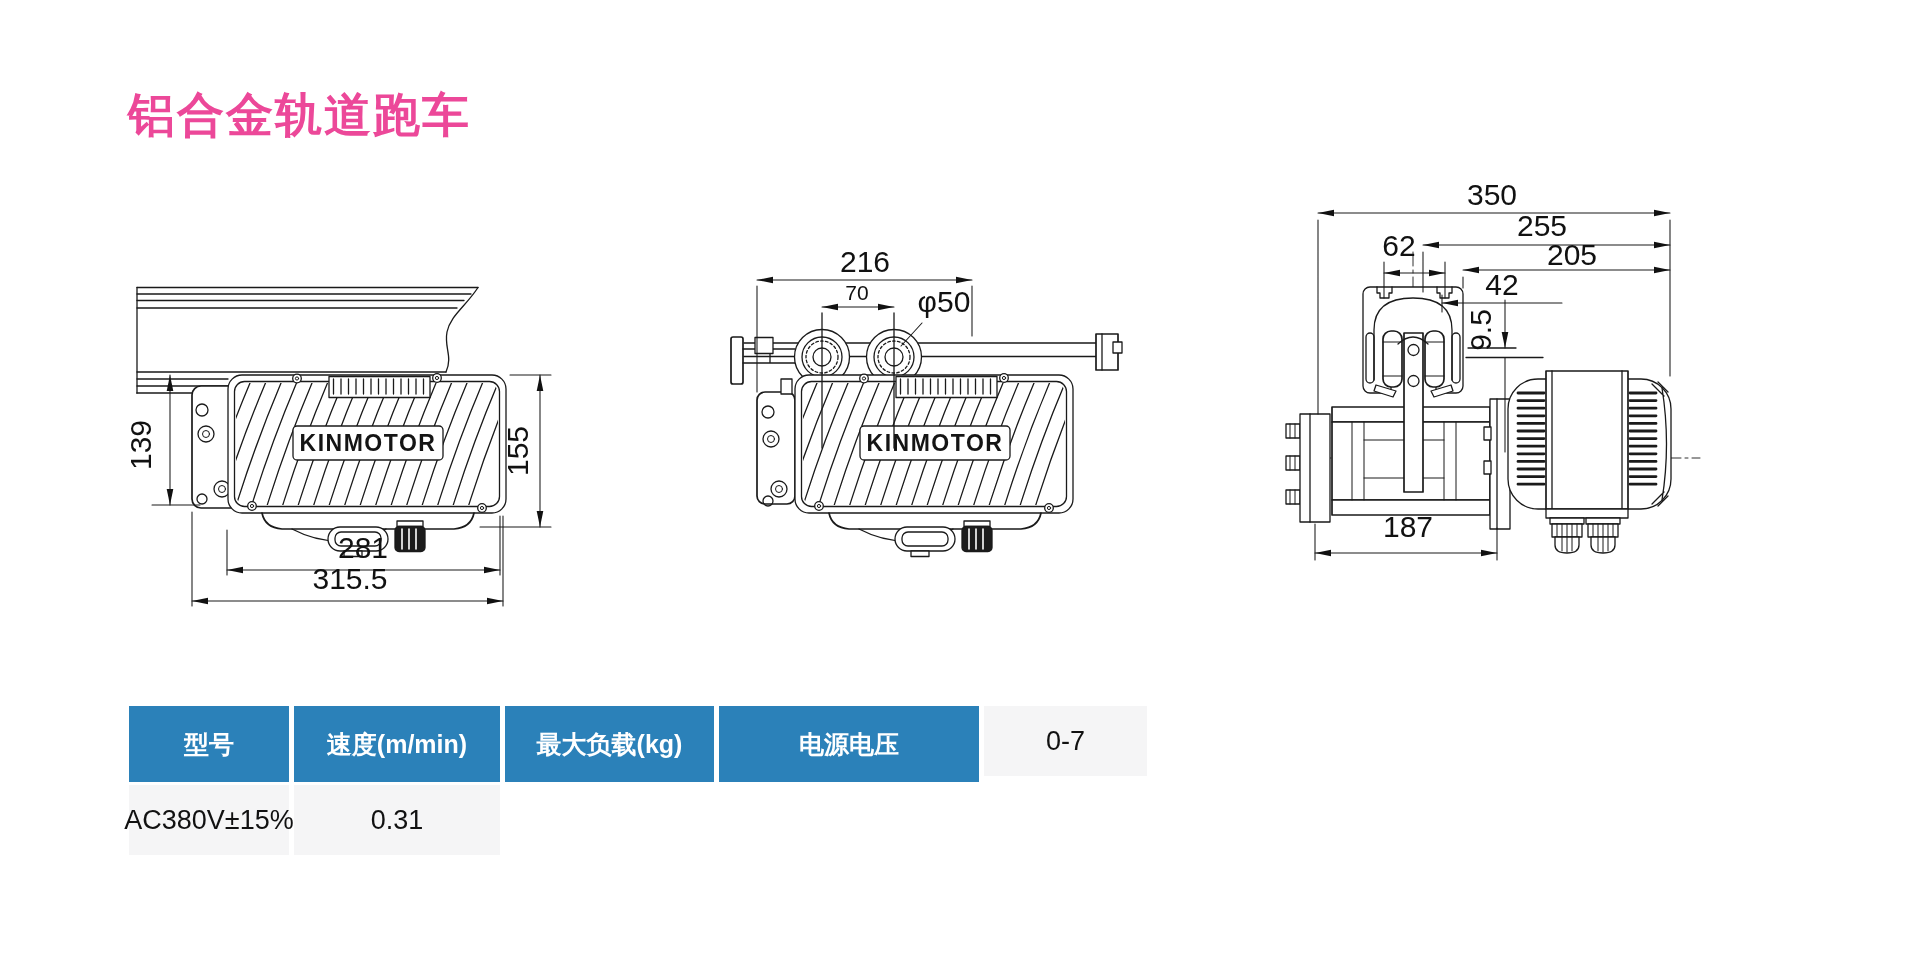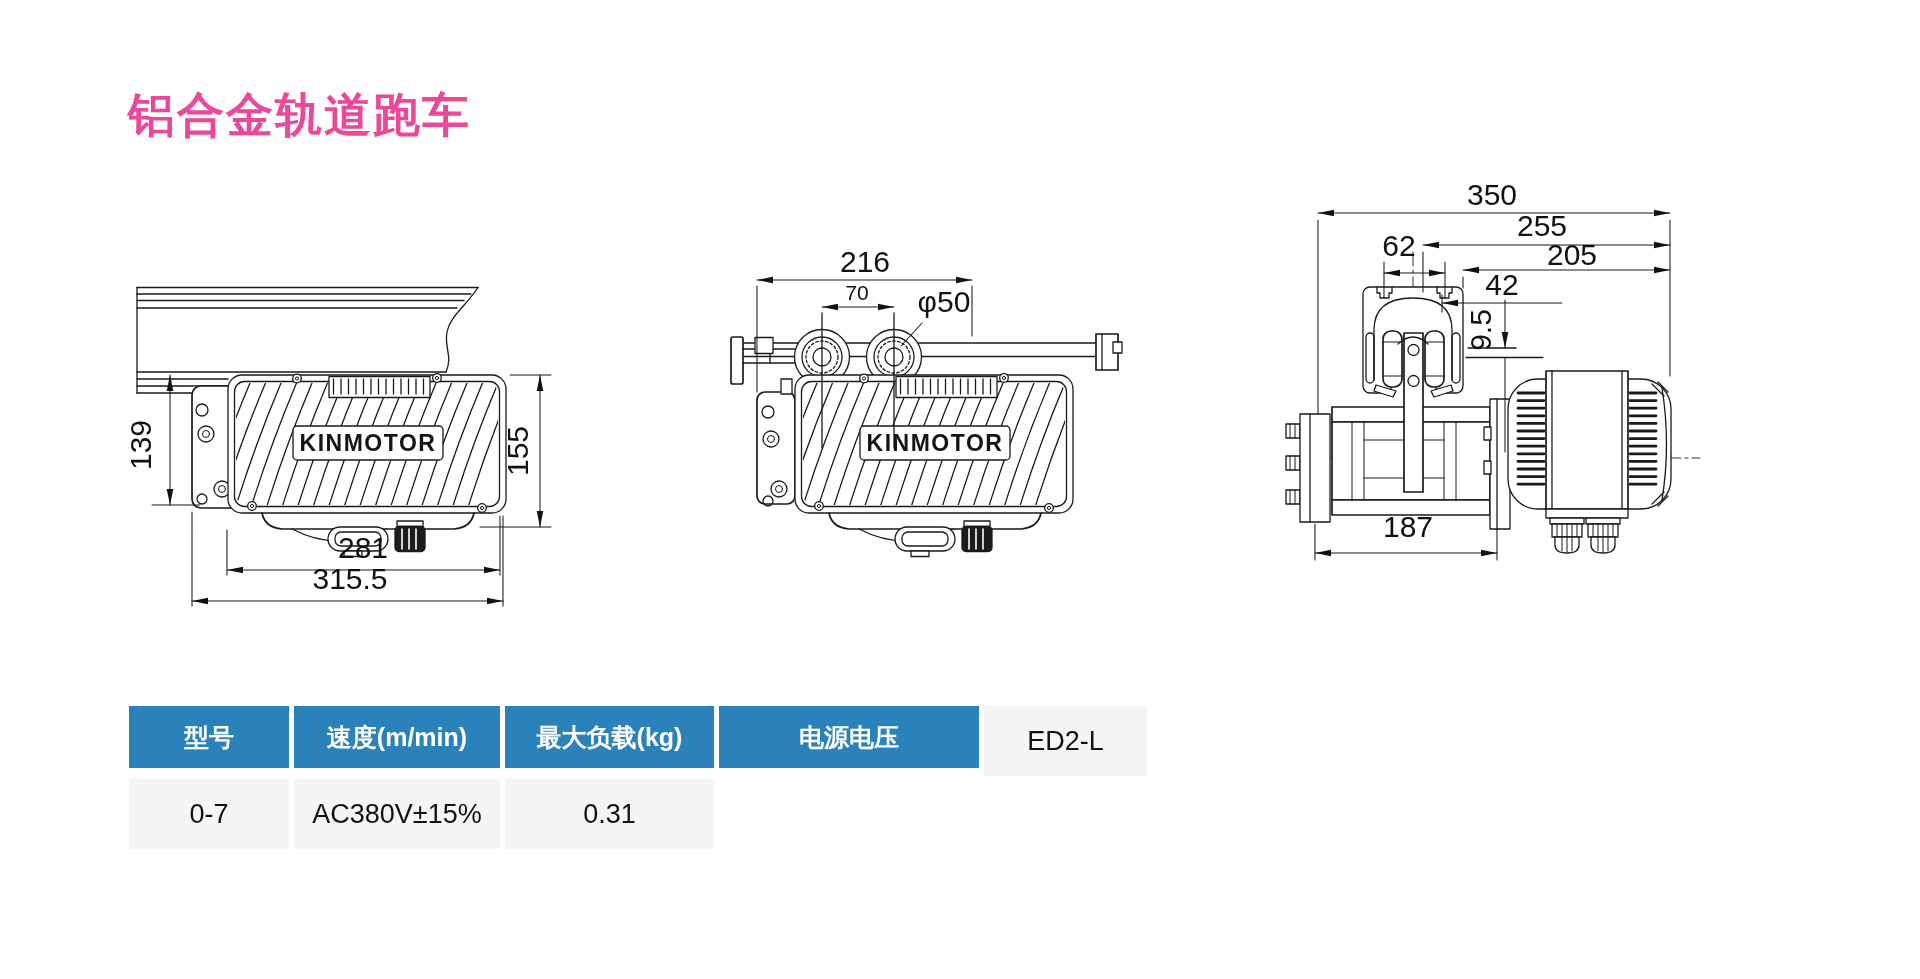--- a/index.html
+++ b/index.html
@@ -23,21 +23,21 @@
   #draw .cl{stroke-width:.9;stroke-dasharray:14 4 3 4}
   #draw .hatch{stroke-dasharray:2.6 2.3}
   #draw .wcover{stroke:#fff;stroke-width:3}
   #draw text{stroke:none;fill:#111;font-family:"Liberation Sans",sans-serif;
     font-size:30px;text-anchor:middle}
   #draw text.badge{font-size:23px;font-weight:800;letter-spacing:1.5px;fill:#141414}
   #draw text.fs21{font-size:21px}.fs27{font-size:27px}.fs28{font-size:28px}.fs31{font-size:31px}
   
   .spec{position:absolute;left:129px;top:706px;display:grid;
     grid-template-columns:160px 206px 209px 260px 163px;column-gap:5px;row-gap:3px}
-  .spec .hc{height:62px;background:var(--header-bg);color:var(--header-text);
+  .spec .hc{height:76px;background:var(--header-bg);color:var(--header-text);
     display:flex;align-items:center;justify-content:center;font-size:25px;font-weight:700}
   .spec .bc{height:70px;background:var(--row-bg);color:#111;
     display:flex;align-items:center;justify-content:center;font-size:27px}
 </style>
 </head>
 <body>
 
 <div class="title">铝合金轨道跑车</div>
 
 <svg id="draw" width="1920" height="680" viewBox="0 0 1920 680">
@@ -257,17 +257,16 @@
     </g>
   </g>
 </svg>
 
 <div class="spec">
   <div class="hc">型号</div>
   <div class="hc">速度(m/min)</div>
   <div class="hc">最大负载(kg)</div>
   <div class="hc">电源电压</div>
 
-  <div class="bc">ED2-L</div>
   <div class="bc">0-7</div>
   <div class="bc">AC380V±15%</div>
   <div class="bc">0.31</div>
 </div>
 
 </body></html>

